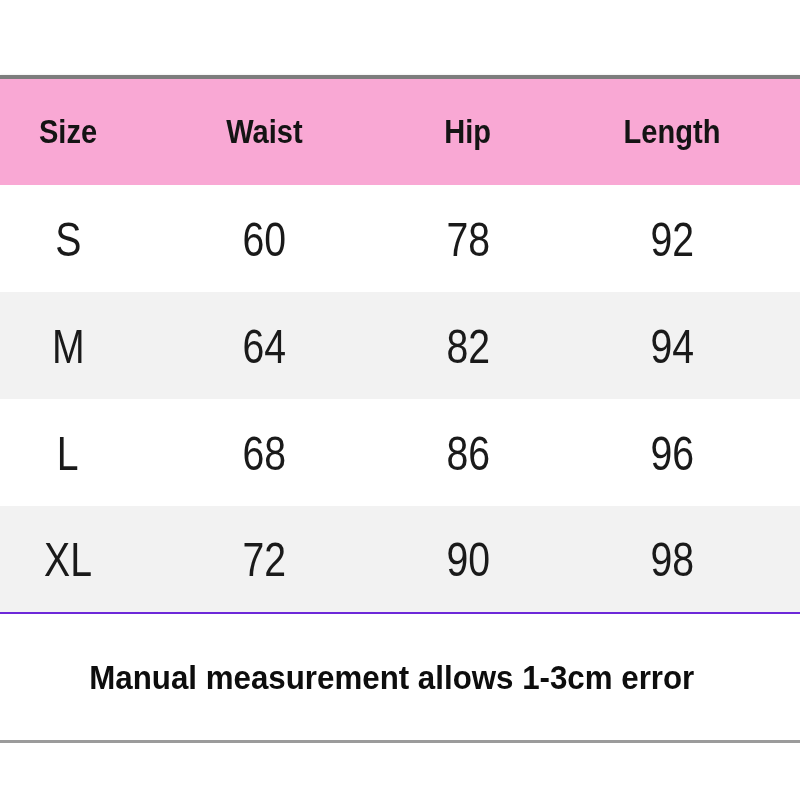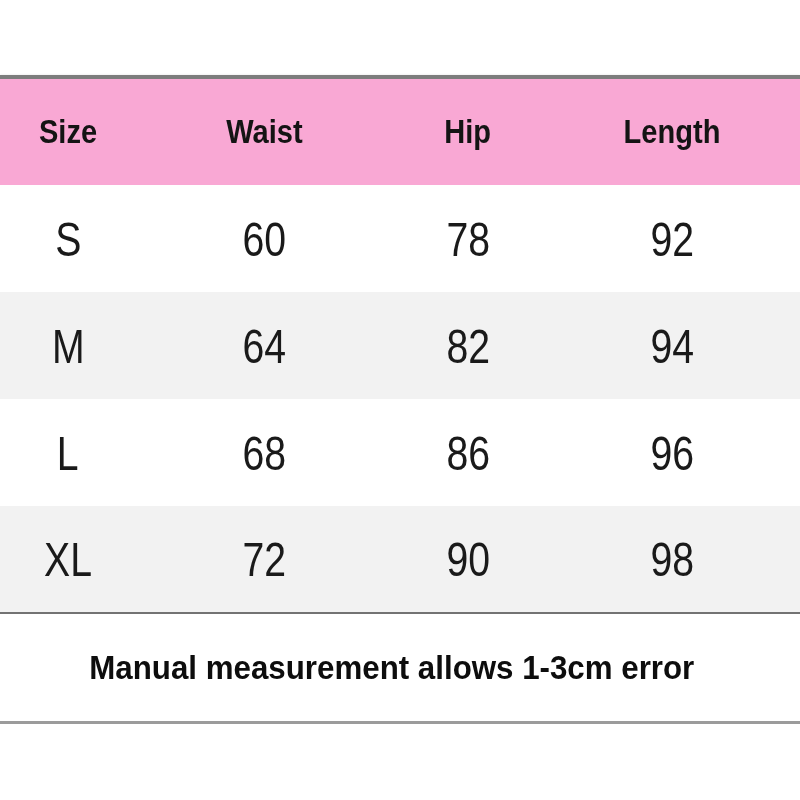--- a/index.html
+++ b/index.html
@@ -29,21 +29,21 @@
     table-layout: fixed;
   }
   col.c1 { width: 17%; }
   col.c2 { width: 32%; }
   col.c3 { width: 19%; }
   col.c4 { width: 32%; }
 
   tr.header-row { background: #f9a8d4; height: 106px; }
   tr.data-row   { height: 107px; background: #ffffff; }
   tr.data-row.alt { background: #f2f2f2; }
-  tr.data-row.last { border-bottom: 2px solid #737373; }
+  tr.data-row.last { border-bottom: 2px solid #6d28d9; }
 
   th, td { text-align: center; vertical-align: middle; padding: 0; }
 
   th .cond {
     display: inline-block;
     font-weight: bold;
     font-size: 33px;
     letter-spacing: 0px;
     transform: scaleX(0.88);
     transform-origin: center;
@@ -51,21 +51,21 @@
   td .thin {
     display: inline-block;
     font-weight: normal;
     font-size: 49px;
     transform: scaleX(0.80);
     transform-origin: center;
     color: #1a1a1a;
   }
 
   .note-band {
-    width: 800px; height: 107px;
+    width: 800px; height: 126px;
     background: #ffffff;
     display: flex; align-items: center; justify-content: center;
   }
   .note-band .note-text {
     display: inline-block;
     font-weight: bold;
     font-size: 34px;
     transform: scaleX(0.92);
     transform-origin: center;
     margin-right: 16px;

